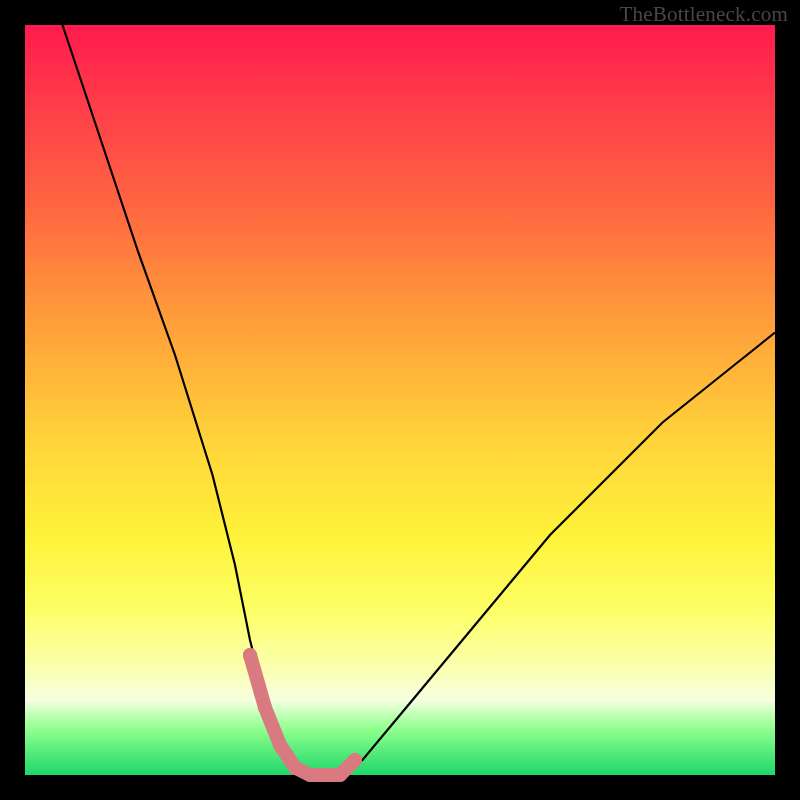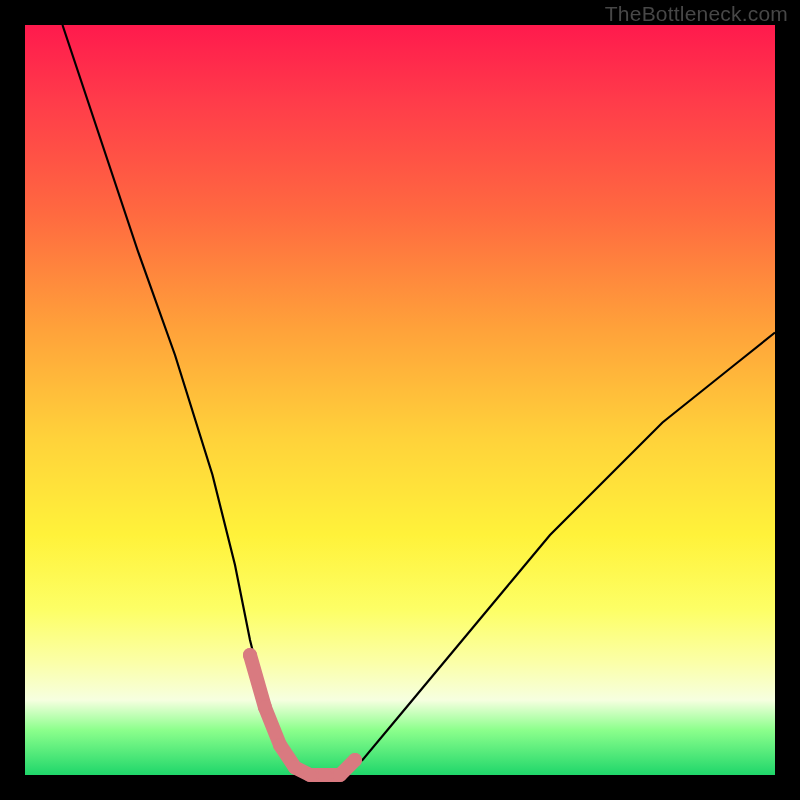--- a/index.html
+++ b/index.html
@@ -41,20 +41,21 @@
   }
   .watermark {
     position: absolute;
     top: 2px;
     right: 12px;
     color: #474747;
     font-size: 21px;
     font-weight: 500;
     letter-spacing: 0.2px;
     z-index: 5;
+    font-family: Liberation Serif, serif;
   }
   svg.curve {
     position: absolute;
     left: 0;
     top: 0;
     width: 750px;
     height: 750px;
     overflow: visible;
   }
 </style>

